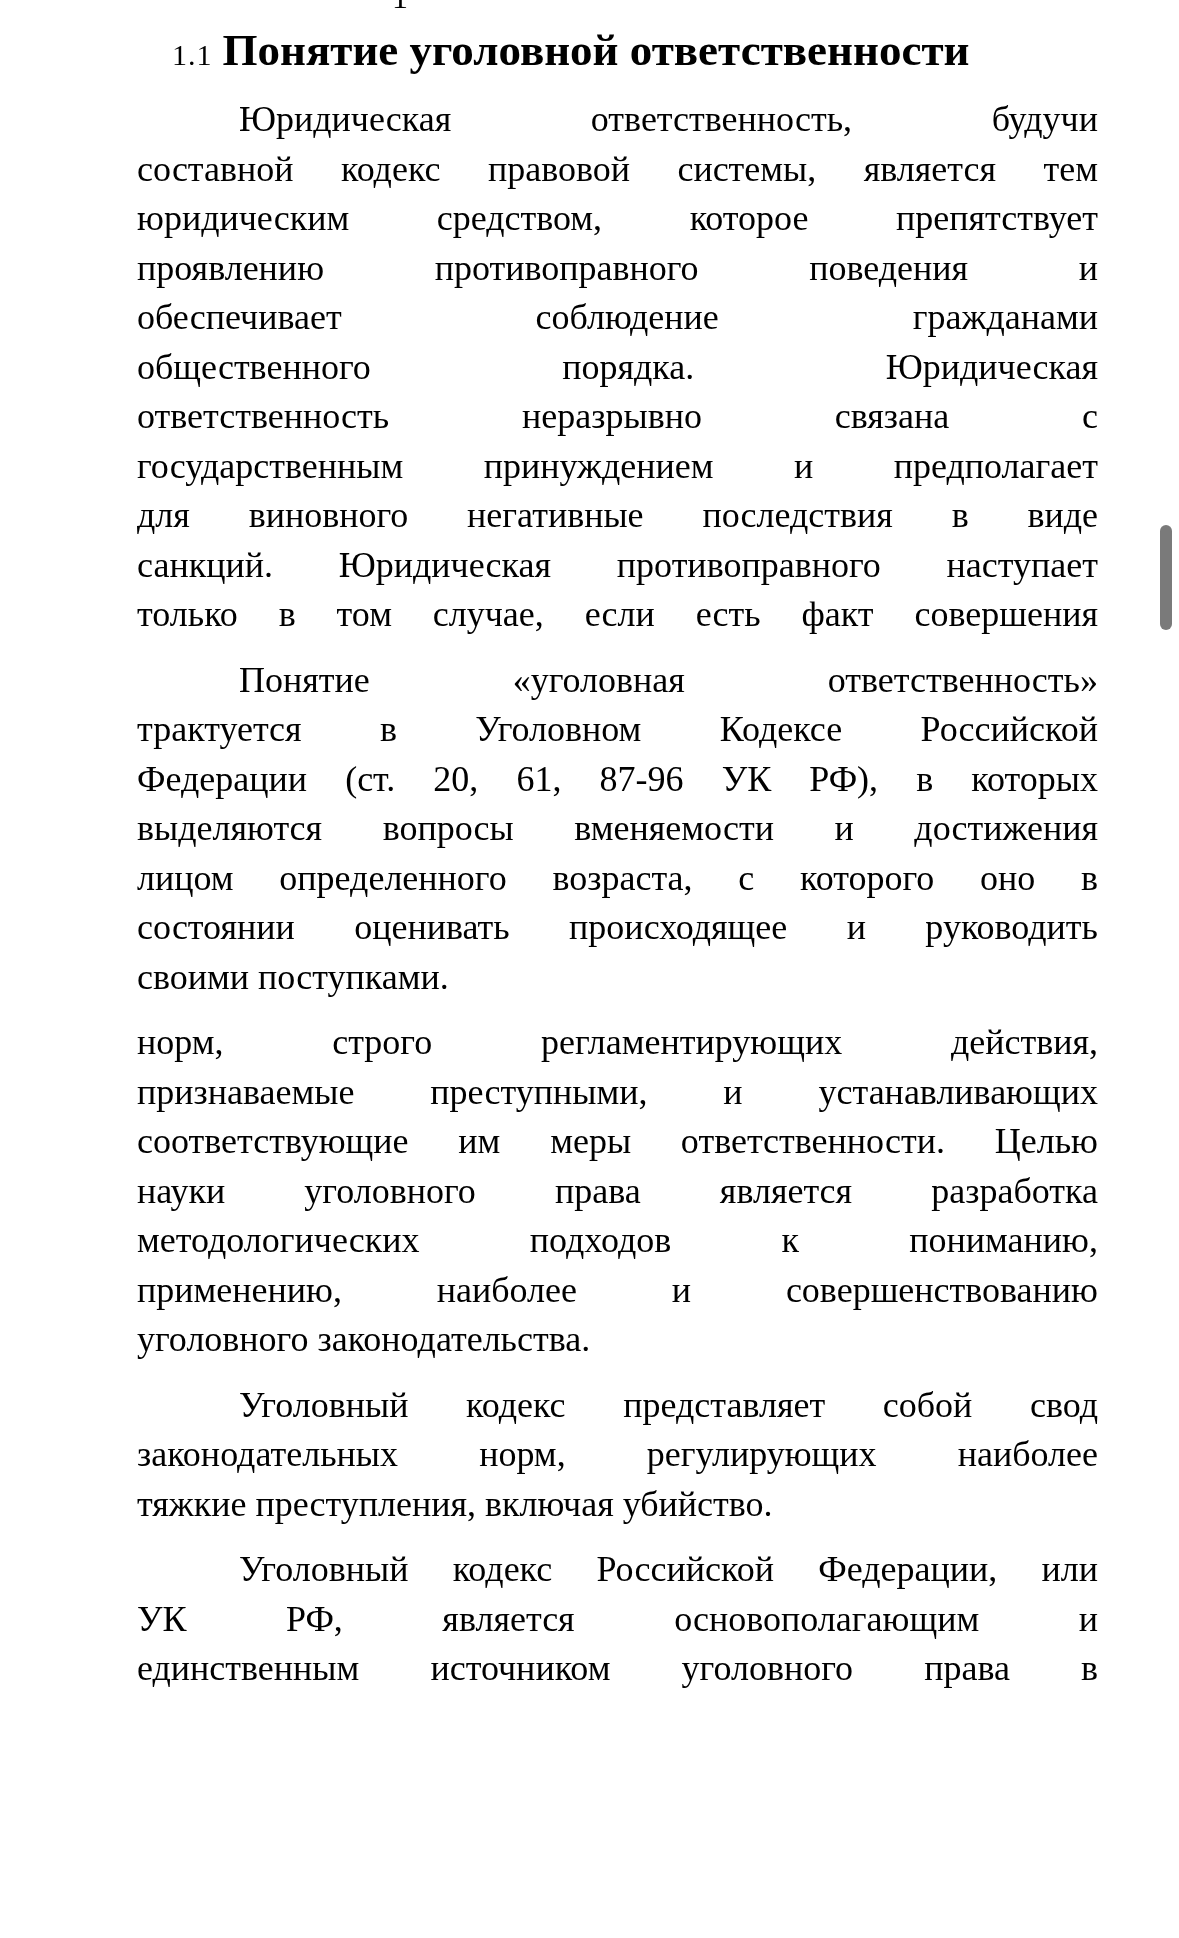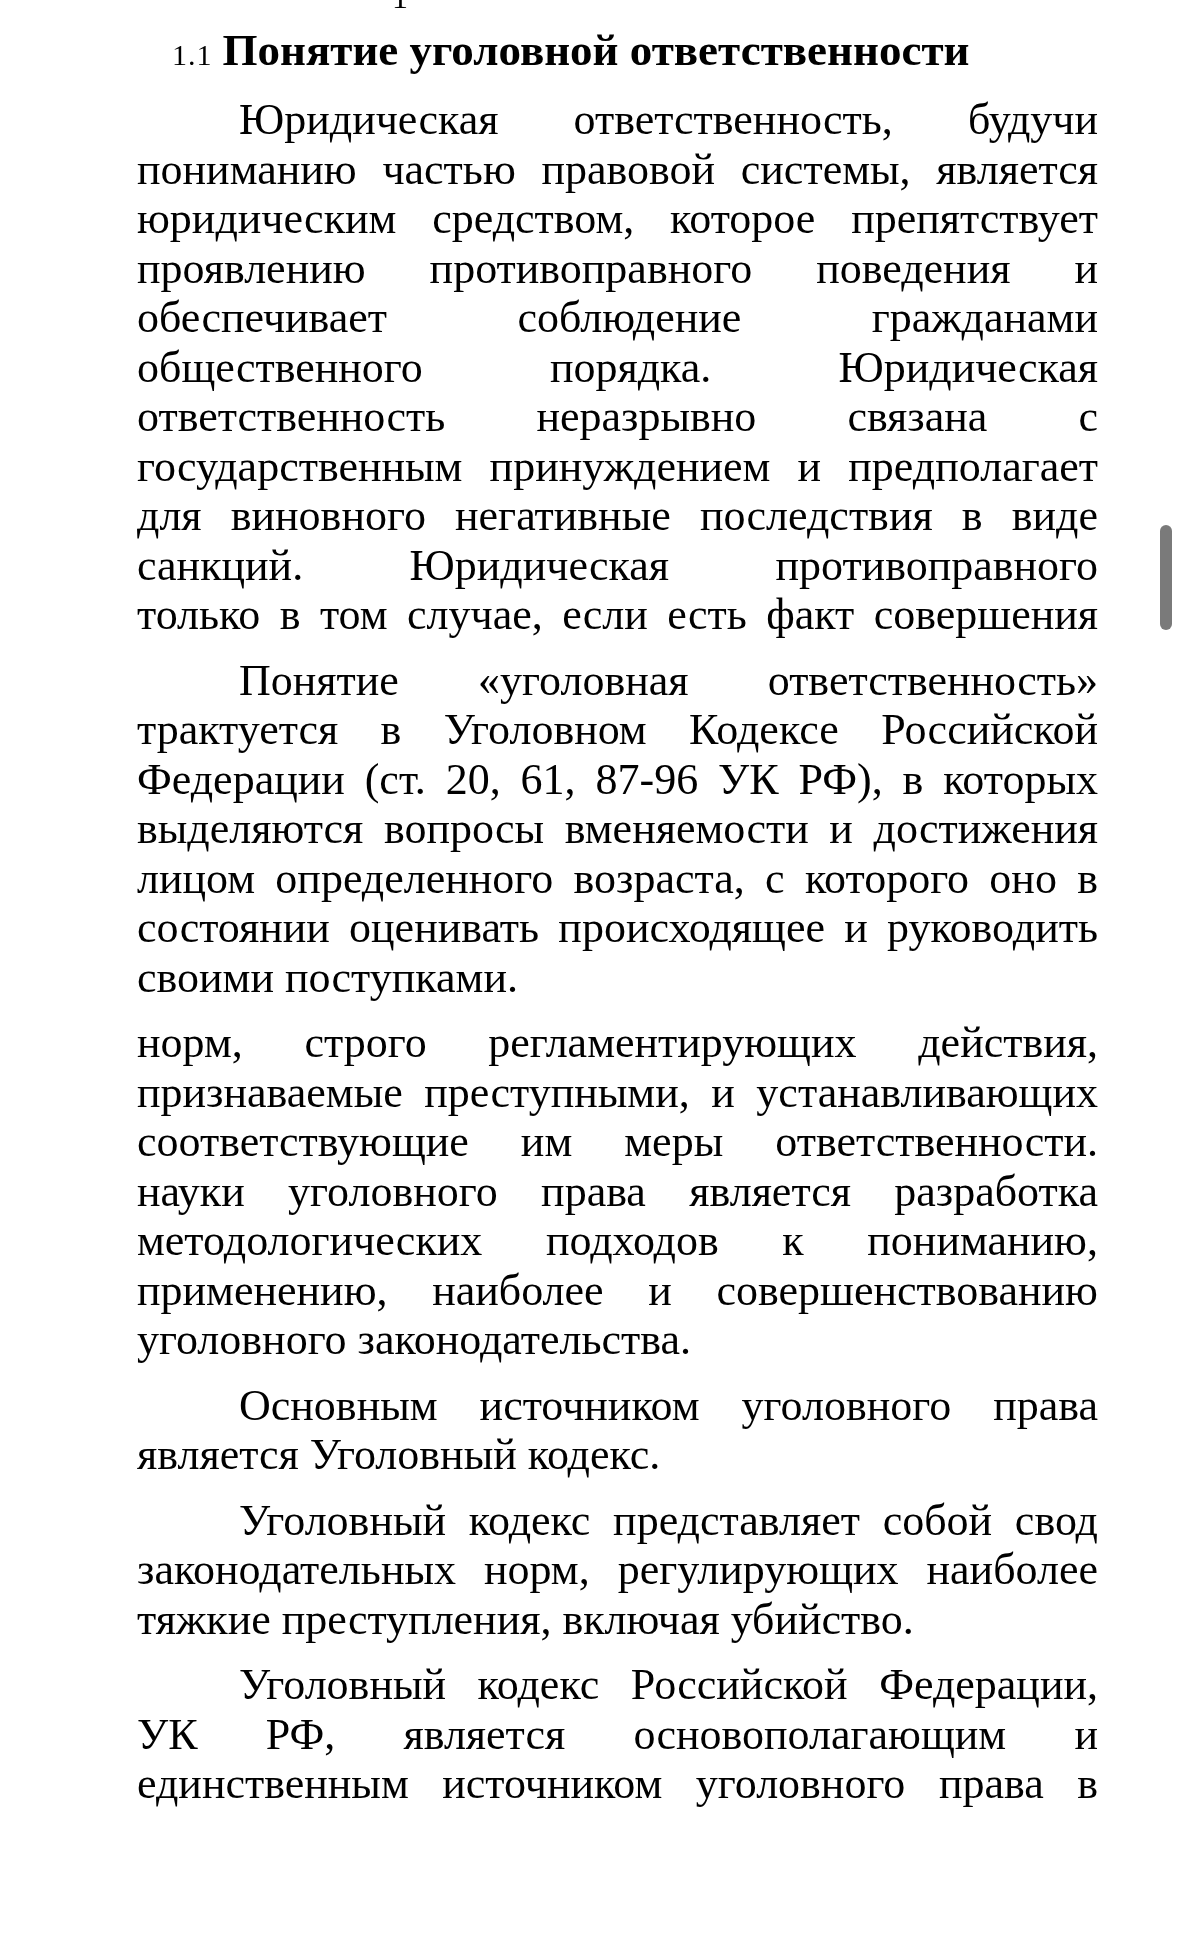--- a/index.html
+++ b/index.html
@@ -49,21 +49,21 @@
     white-space: nowrap;
   }
   .heading .num {
     font-weight: normal;
     font-size: 30px;
     letter-spacing: 1px;
     margin-right: 10px;
   }
   .para {
     margin: 0 0 16px 0;
-    font-size: 44px;
+    font-size: 36px;
     line-height: 49.5px;
   }
   .para:last-child { margin-bottom: 8px; }
   .line {
     text-align: justify;
     text-align-last: justify;
     height: 49.5px;
     overflow: hidden;
   }
   .line.first { padding-left: 102px; }
@@ -90,21 +90,21 @@
     <span>1</span>
   </div>
 
   <div class="content">
     <div class="heading">
       <span class="num">1.1</span><span>Понятие уголовной ответственности</span>
     </div>
     <div id="paragraphs">
         <div class="para">
           <div class="line first">Юридическая ответственность, будучи</div>
-          <div class="line">пониманию частью правовой системы, является тем</div>
+          <div class="line">составной кодекс правовой системы, является тем</div>
           <div class="line">юридическим средством, которое препятствует</div>
           <div class="line">проявлению противоправного поведения и</div>
           <div class="line">обеспечивает соблюдение гражданами</div>
           <div class="line">общественного порядка. Юридическая</div>
           <div class="line">ответственность неразрывно связана с</div>
           <div class="line">государственным принуждением и предполагает</div>
           <div class="line">для виновного негативные последствия в виде</div>
           <div class="line">санкций. Юридическая противоправного наступает</div>
           <div class="line">только в том случае, если есть факт совершения</div>
         </div>
@@ -120,24 +120,20 @@
         <div class="para">
           <div class="line">норм, строго регламентирующих действия,</div>
           <div class="line">признаваемые преступными, и устанавливающих</div>
           <div class="line">соответствующие им меры ответственности. Целью</div>
           <div class="line">науки уголовного права является разработка</div>
           <div class="line">методологических подходов к пониманию,</div>
           <div class="line">применению, наиболее и совершенствованию</div>
           <div class="line lastline">уголовного законодательства.</div>
         </div>
         <div class="para">
-          <div class="line first">Основным источником уголовного права</div>
-          <div class="line lastline">является Уголовный кодекс.</div>
-        </div>
-        <div class="para">
           <div class="line first">Уголовный кодекс представляет собой свод</div>
           <div class="line">законодательных норм, регулирующих наиболее</div>
           <div class="line lastline">тяжкие преступления, включая убийство.</div>
         </div>
         <div class="para">
           <div class="line first">Уголовный кодекс Российской Федерации, или</div>
           <div class="line">УК РФ, является основополагающим и</div>
           <div class="line">единственным источником уголовного права в</div>
         </div>
       </div>

